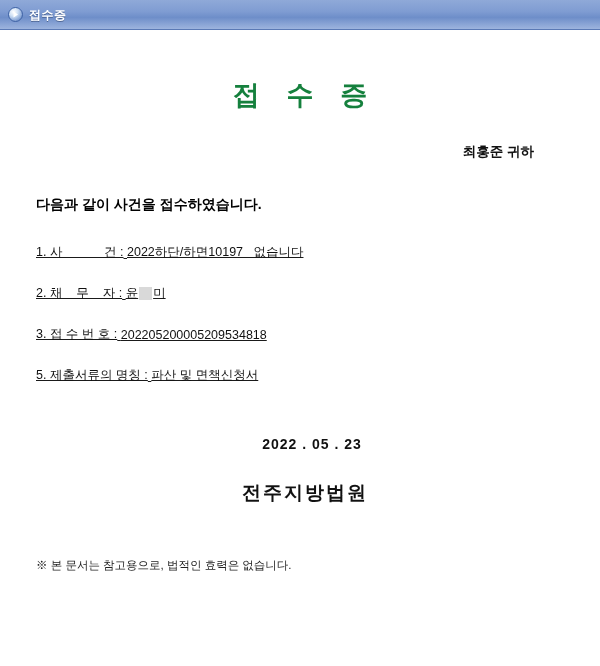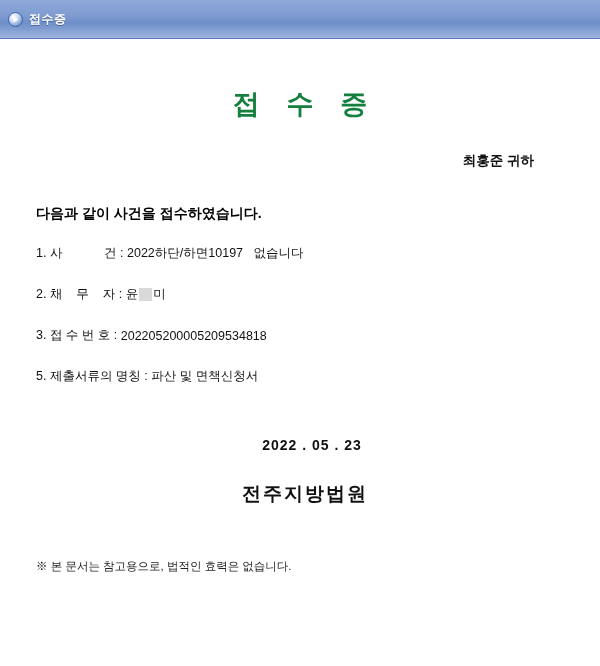--- a/index.html
+++ b/index.html
@@ -10,21 +10,21 @@
     width: 600px;
     height: 666px;
     background: #ffffff;
     font-family: "Liberation Sans", sans-serif;
     color: #1a1a1a;
     overflow: hidden;
   }
 
   
   .titlebar {
-    height: 39px;
+    height: 30px;
     background: linear-gradient(to bottom, #8fa9d8 0%, #7f9cd2 40%, #6e8ec9 60%, #9db4de 100%);
     border-bottom: 1px solid #5a79b5;
     display: flex;
     align-items: center;
     padding-left: 8px;
     box-sizing: border-box;
   }
   .titlebar .tb-icon {
     width: 15px;
     height: 15px;
@@ -79,22 +79,23 @@
 
   .lead {
     font-size: 14px;
     font-weight: bold;
     color: #000000;
     margin-top: 35px;
     padding-left: 0px;
   }
 
   .items {
-    margin-top: 22px;
+    margin-top: 30px;
     padding-left: 0px;
+    text-decoration: underline;
   }
   .item {
     font-size: 12.5px;
     color: #111111;
     margin-bottom: 24px;
     white-space: pre;
     display: flex;
     align-items: center;
   }
   .item .redact {

